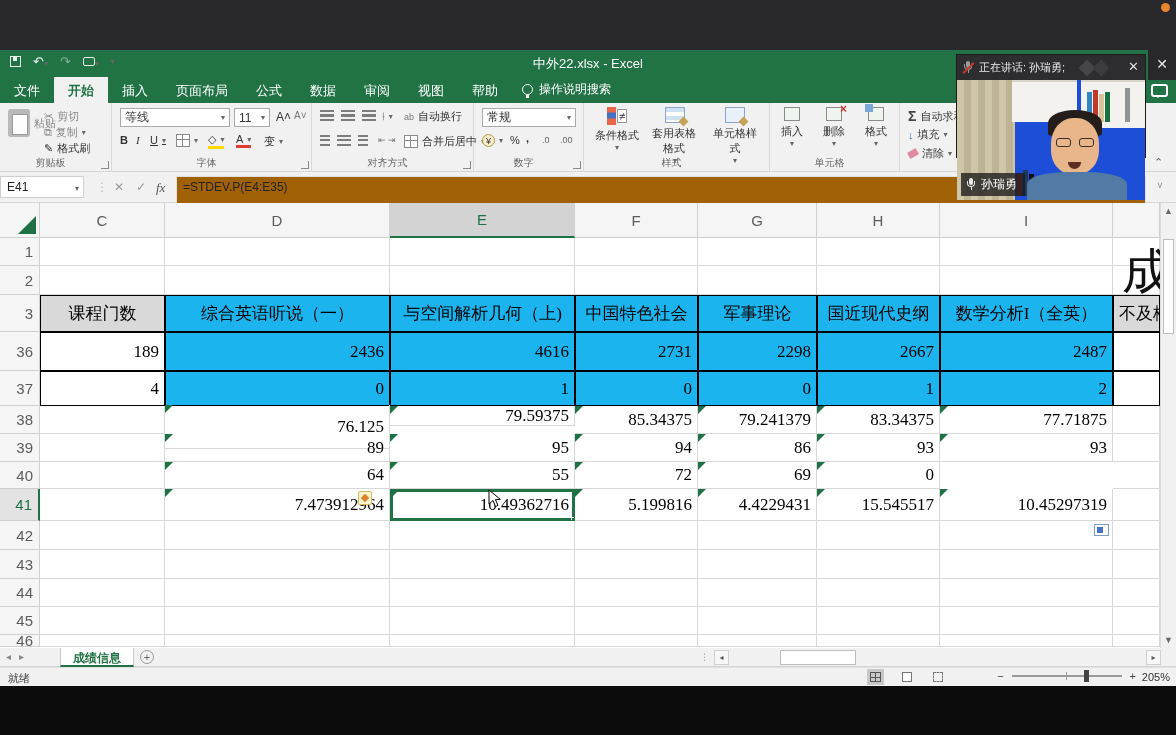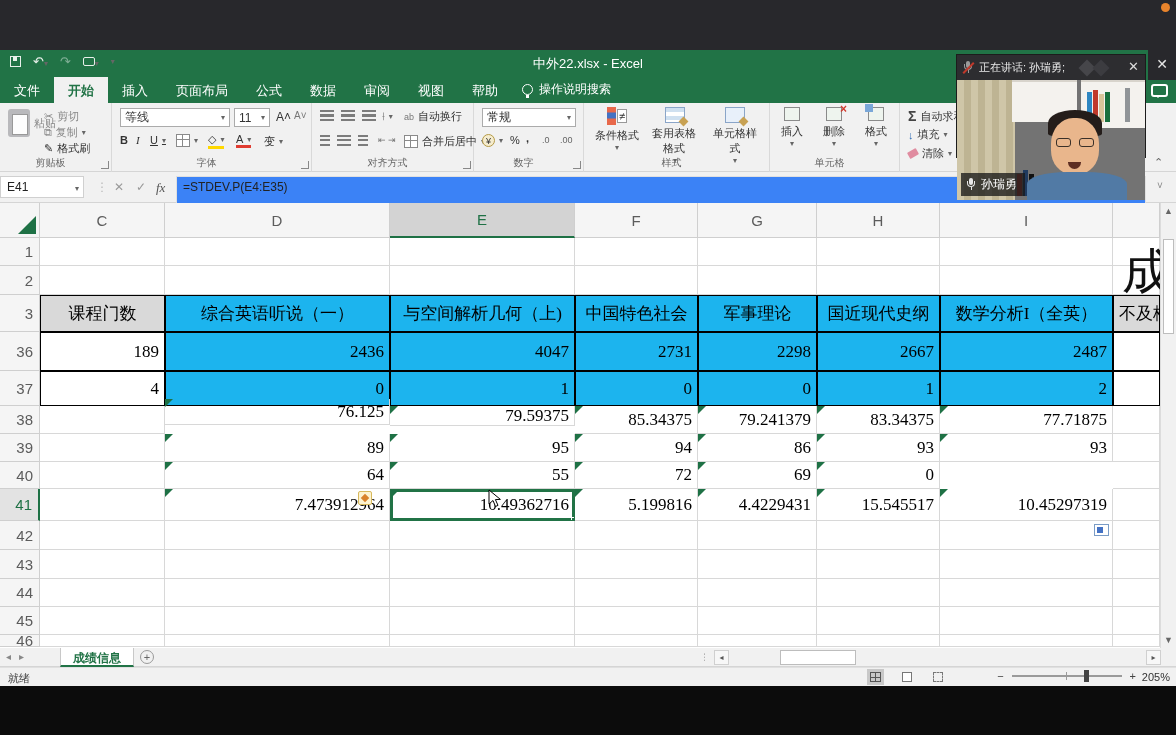--- a/index.html
+++ b/index.html
@@ -17,21 +17,21 @@
   .bottombar { position:absolute; left:0; top:686px; width:1176px; height:49px; background:#0c0c0c; }
 
   
   .video { position:absolute; left:957px; top:55px; width:188px; height:102px; box-shadow:0 0 0 1px #1c1c1c; }
   .video-head { position:absolute; left:0; top:0; width:100%; height:25px; background:#2d2d30; display:flex; align-items:center; padding:0 6px; gap:6px; }
   .video-head .speak { color:#e8e8e8; font-size:11px; white-space:nowrap; }
   .logo-dia { position:absolute; right:30px; top:5px; width:40px; height:16px; }
   .logo-dia i { position:absolute; width:12px; height:12px; background:#46464a; transform:rotate(45deg); top:2px; }
   .logo-dia i:first-child { left:6px; } .logo-dia i:last-child { left:20px; background:#3c3c40; }
   .video-x { position:absolute; right:6px; top:4px; color:#dcdcdc; font-size:13px; }
-  .video-body { position:absolute; left:0; top:25px; width:188px; height:120px; background:#737373; overflow:hidden; }
+  .video-body { position:absolute; left:0; top:25px; width:188px; height:120px; background:#1d4ed8; overflow:hidden; }
   .curtain { position:absolute; left:0; top:0; width:58px; height:120px;
      background:repeating-linear-gradient(90deg,#cfc6a8 0 7px,#beb493 7px 14px); }
   .shelf { position:absolute; background:#f4f2ee; box-shadow:0 2px 0 #d8d4cc inset; }
   .book { position:absolute; bottom:4px; width:5px; height:22px; }
   .head { position:absolute; left:94px; top:38px; width:48px; height:56px; background:#e9b68c; border-radius:46% 46% 42% 42%; }
   .hair { position:absolute; left:91px; top:30px; width:54px; height:26px; background:#241d1a; border-radius:50% 50% 10% 10%; }
   .glasses { position:absolute; left:99px; top:58px; width:38px; height:10px; }
   .glasses i { position:absolute; width:15px; height:9px; border:1.6px solid #3a3028; border-radius:3px; top:0; }
   .glasses i:first-child{ left:0; } .glasses i:last-child{ right:0; }
   .mouth { position:absolute; left:111px; top:82px; width:13px; height:7px; background:#5e2e23; border-radius:0 0 8px 8px; }
@@ -91,21 +91,21 @@
   .ins-ic.fmt:after { content:""; position:absolute; left:-4px; top:-4px; width:8px; height:8px; background:#7aa7d8; }
   .sum { font-size:14px; font-weight:bold; color:#444; }
   .fill-ic { color:#2f6db5; font-weight:bold; font-size:11px; }
   .erase-ic { display:inline-block; width:10px; height:7px; background:#e08ca0; transform:rotate(-30deg); border-radius:1px; }
 
   .fbar { position:absolute; left:0; top:122px; width:1176px; height:31px; background:#f1f1f1; border-bottom:1px solid #d5d5d5; }
   .namebox { position:absolute; left:0px; top:4px; width:84px; height:22px; background:#fff; border:1px solid #d0d0d0; font-size:12px; color:#222; padding:3px 6px; }
   .namebox .arr { position:absolute; right:4px; top:7px; }
   .fb-ic { position:absolute; top:8px; color:#9a9a9a; font-size:12px; }
   .fx { font-family:"Liberation Serif", serif; font-style:italic; color:#555; font-size:13px; }
-  .fvalue { position:absolute; left:176px; top:4px; right:30px; height:28px; background:#3b82f6; border:1px solid #e0e0e0; font-size:12px; color:#222; padding:3px 6px; font-family:"Liberation Sans",sans-serif; }
+  .fvalue { position:absolute; left:176px; top:4px; right:30px; height:28px; background:#a16207; border:1px solid #e0e0e0; font-size:12px; color:#222; padding:3px 6px; font-family:"Liberation Sans",sans-serif; }
 
   
   #grid { position:absolute; left:0; top:153px; width:1160px; height:445px; background:#fff; overflow:hidden; }
   .colhead, .rowhead, .cornerhead { position:absolute; background:#f5f5f5; color:#5c5c5c; font-size:15px;
      border-right:1px solid #cfcfcf; border-bottom:1px solid #cfcfcf; display:flex; align-items:center; justify-content:center; }
   .colhead.sel { background:#d3d3d3; color:#1e7145; border-bottom:2px solid #1e7145; }
   .rowhead { justify-content:flex-end; padding-right:6px; }
   .rowhead.sel { background:#e3e3e3; color:#1e7145; border-right:2px solid #1e7145; }
   .cell { position:absolute; font-family:"Liberation Serif","DejaVu Serif",serif; font-size:17px; color:#000;
      border-right:1px solid #d8d8d8; border-bottom:1px solid #d8d8d8; display:flex; align-items:center; overflow:hidden; white-space:nowrap; }
@@ -424,21 +424,21 @@
           <span>不及格</span>
         </div>
         <div class="rowhead" style="left: 0px; top: 129px; width: 40px; height: 39px;">36</div>
         <div class="cell right tb" style="left: 40px; top: 129px; width: 125px; height: 39px;">
           <span>189</span>
         </div>
         <div class="cell right tb cyan" style="left: 165px; top: 129px; width: 225px; height: 39px;">
           <span>2436</span>
         </div>
         <div class="cell right tb cyan" style="left: 390px; top: 129px; width: 185px; height: 39px;">
-          <span>4047</span>
+          <span>4616</span>
         </div>
         <div class="cell right tb cyan" style="left: 575px; top: 129px; width: 123px; height: 39px;">
           <span>2731</span>
         </div>
         <div class="cell right tb cyan" style="left: 698px; top: 129px; width: 119px; height: 39px;">
           <span>2298</span>
         </div>
         <div class="cell right tb cyan" style="left: 817px; top: 129px; width: 123px; height: 39px;">
           <span>2667</span>
         </div>
@@ -464,21 +464,21 @@
         </div>
         <div class="cell right tb cyan" style="left: 817px; top: 168px; width: 123px; height: 35px;">
           <span>1</span>
         </div>
         <div class="cell right tb cyan" style="left: 940px; top: 168px; width: 173px; height: 35px;">
           <span>2</span>
         </div>
         <div class="cell right tb" style="left: 1113px; top: 168px; width: 47px; height: 35px;"></div>
         <div class="rowhead" style="left: 0px; top: 203px; width: 40px; height: 28px;">38</div>
         <div class="cell right" style="left: 40px; top: 203px; width: 125px; height: 28px;"></div>
-        <div class="cell right" style="left: 165px; top: 196px; width: 225px; height: 26px;">
+        <div class="cell right" style="left: 165px; top: 202px; width: 225px; height: 44px;">
           <span>76.125</span>
           <span class="tri"></span>
         </div>
         <div class="cell right" style="left: 390px; top: 203px; width: 185px; height: 20px;">
           <span>79.59375</span>
           <span class="tri"></span>
         </div>
         <div class="cell right" style="left: 575px; top: 203px; width: 123px; height: 28px;">
           <span>85.34375</span>
           <span class="tri"></span>

